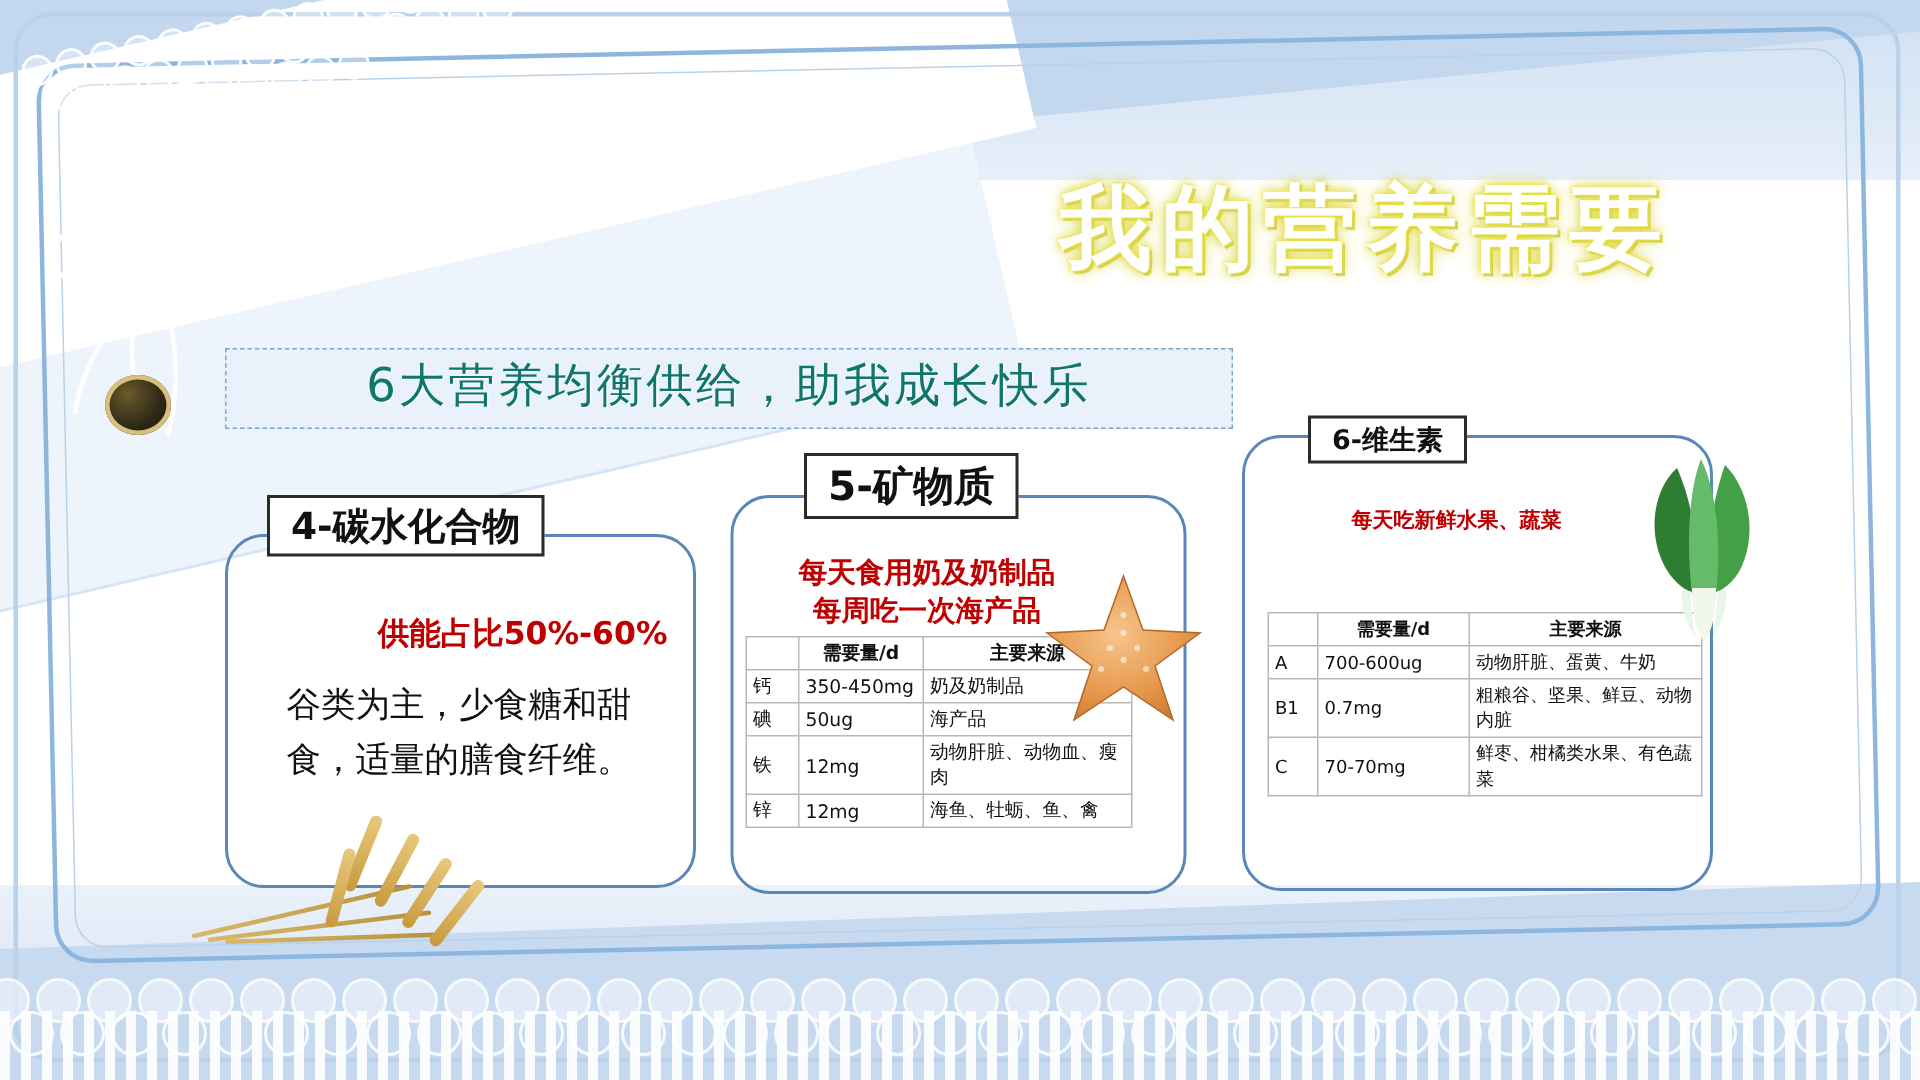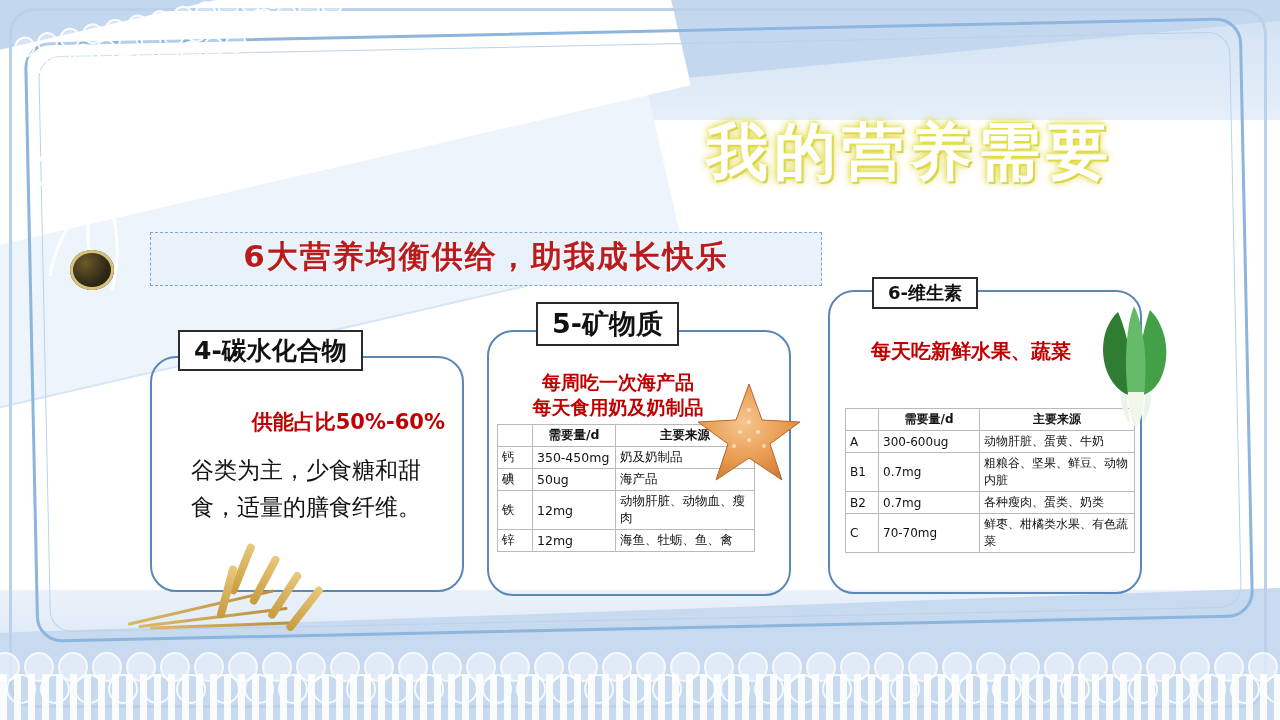--- a/index.html
+++ b/index.html
@@ -55,39 +55,39 @@
   .title{position:absolute;left:630px;top:110px;width:560px;height:90px;
       font-family:"DejaVu Sans","Liberation Sans",sans-serif;font-weight:bold;font-size:62px;
       letter-spacing:6px;color:#ffffff;
       text-shadow:0 0 2px #e8e34a,0 0 5px #e8e34a,0 0 10px #d9d23a, 2px 2px 0 #cfcf55;
       white-space:nowrap;text-align:center;}
 
   
   .subtitle-box{position:absolute;left:150px;top:232px;width:672px;height:54px;
       background:#e9f1fa;border:1px dashed #7aa6d2;box-sizing:border-box;}
   .subtitle-text{position:absolute;left:150px;top:236px;width:672px;text-align:center;
-      font-weight:bold;font-size:31px;color:#b91c1c;letter-spacing:2px;
+      font-weight:normal;font-size:31px;color:#0f766e;letter-spacing:2px;
       text-shadow:1px 1px 0 #ffffff;}
 
   
   .panel{position:absolute;border:2px solid #5b87b8;border-radius:26px;background:transparent;}
   .panel.p4{left:150px;top:356px;width:310px;height:232px;}
   .panel.p5{left:487px;top:330px;width:300px;height:262px;}
   .panel.p6{left:828px;top:290px;width:310px;height:300px;}
 
   .hdr{position:absolute;background:#ffffff;border:2px solid #2b2b2b;padding:2px 14px;
       font-weight:bold;color:#111;white-space:nowrap;}
   .hdr.h4{left:178px;top:330px;font-size:25px;text-align:right;}
   .hdr.h5{left:536px;top:302px;font-size:27px;}
   .hdr.h6{left:872px;top:277px;font-size:18px;}
 
   .redline{position:absolute;color:#c00000;font-weight:bold;text-align:right;white-space:nowrap;}
   .p4red{left:165px;top:408px;width:280px;font-size:21px;}
   .p5red{left:492px;top:370px;width:252px;font-size:19px;line-height:1.32;text-align:center;}
-  .p6red{left:836px;top:338px;width:270px;font-size:20px;line-height:1.38;text-align:center;}
+  .p6red{left:836px;top:338px;width:270px;font-size:14px;line-height:1.38;text-align:center;}
 
   .p4body{position:absolute;left:176px;top:452px;width:260px;font-size:23px;color:#111;
       line-height:1.62;text-align:center;}
 
   
   table.dt{position:absolute;border-collapse:collapse;background:rgba(255,255,255,.86);
       font-size:12.5px;color:#111;}
   table.dt td,table.dt th{border:1px solid #b9b9b9;padding:2px 4px;vertical-align:middle;}
   table.dt th{font-weight:bold;}
   #tbl-mineral{left:497px;top:424px;width:258px;}
@@ -197,22 +197,22 @@
     <div class="sw" style="left:108px;top:20px;transform:rotate(22deg);"></div>
     <div class="sw" style="left:128px;top:30px;transform:rotate(28deg);"></div>
     <div class="sw" style="left:146px;top:44px;transform:rotate(33deg);"></div>
     <div class="sw" style="left:164px;top:56px;transform:rotate(38deg);"></div>
     <div class="sw" style="left:96px;top:44px;transform:rotate(15deg);"></div>
   </div>
 
   <div class="panel p5"></div>
   <div class="hdr h5">5-矿物质</div>
   <div class="redline p5red">
+    <div>每天食用奶及奶制品</div>
     <div>每周吃一次海产品</div>
-    <div>每天食用奶及奶制品</div>
   </div>
 
   <table class="dt" id="tbl-mineral">
     <tbody>
         <tr>
       <th style="width:26px"></th>
       <th style="width:74px">需要量/d</th>
       <th>主要来源</th>
     </tr>
     <tr>
@@ -268,32 +268,27 @@
 
   <table class="dt" id="tbl-vitamin">
     <tbody>
         <tr>
       <th style="width:24px"></th>
       <th style="width:92px">需要量/d</th>
       <th>主要来源</th>
     </tr>
     <tr>
       <td>A</td>
-      <td>300-600ug</td>
+      <td>700-600ug</td>
       <td>动物肝脏、蛋黄、牛奶</td>
     </tr>
     <tr>
       <td>B1</td>
       <td>0.7mg</td>
       <td>粗粮谷、坚果、鲜豆、动物内脏</td>
-    </tr>
-    <tr>
-      <td>B2</td>
-      <td>0.7mg</td>
-      <td>各种瘦肉、蛋类、奶类</td>
     </tr>
     <tr>
       <td>C</td>
       <td>70-70mg</td>
       <td>鲜枣、柑橘类水果、有色蔬菜</td>
     </tr>
   </tbody>
     </table>
 
   <div class="veg">

